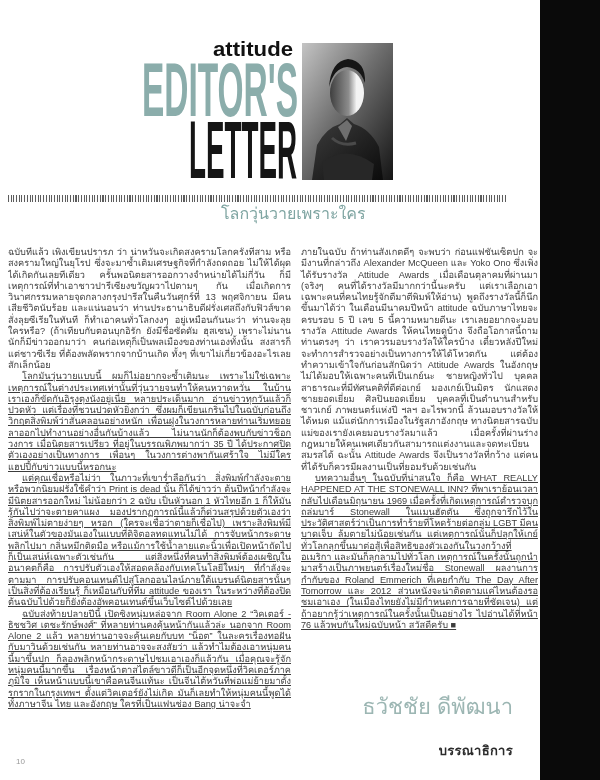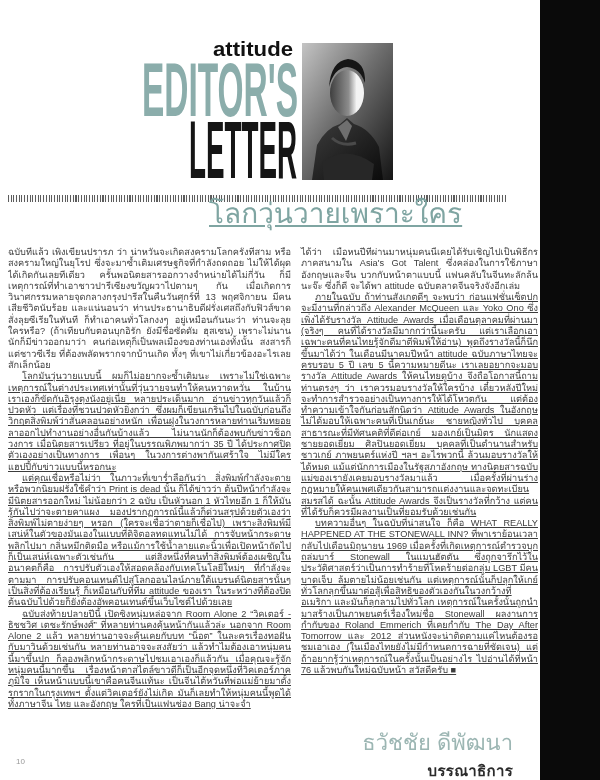--- a/index.html
+++ b/index.html
@@ -43,50 +43,48 @@
     overflow:hidden;
   }
   
   .divider{
     position:absolute;left:8px;top:195px;width:498px;height:7px;
     background:repeating-linear-gradient(90deg,
       #5c5c5c 0px,#5c5c5c 1px,#fbfbfb 1px,#fbfbfb 2.7px);
   }
   
   .title{
-    position:absolute;left:209px;top:199px;
-    font-size:28px;line-height:30px;font-weight:500;
+    position:absolute;left:221px;top:199px;
+    font-size:16px;line-height:30px;font-weight:500;
     color:var(--title_teal);
     white-space:nowrap;
-    text-decoration:underline;
   }
   
   .columns{
     position:absolute;left:8px;top:247px;width:530px;height:507px;
     display:flex;gap:10px;overflow:hidden;
     color:var(--ink);
   }
   .col{font-size:9.2px;line-height:11.3px;text-align:justify;}
   .col-left{width:283px;flex:0 0 283px;}
   .col-right{flex:1;}
   .col p{margin:0;}
   .col p + p{text-indent:14px;text-decoration:underline;}
   
   .signature{
     position:absolute;right:87px;top:694px;text-align:right;
   }
   .sig-name{
     font-size:22px;line-height:26px;font-weight:400;
     color:var(--signature_teal);
     white-space:nowrap;
-    margin-top:36px;
   }
   .sig-role{
-    font-size:15px;font-weight:bold;color:#2b2b2b;
-    margin-top:3px;letter-spacing:.3px;
+    font-size:13px;font-weight:bold;color:#2b2b2b;
+    margin-top:20px;letter-spacing:.3px;
   }
   
   .pagenum{
     position:absolute;left:16px;top:757px;
     font-size:8px;color:#999;
   }
 </style>
 </head>
 <body>
 
@@ -139,21 +137,20 @@
   <h1 class="title">โลกวุ่นวายเพราะใคร</h1>
 
   <div class="columns">
     <div class="col col-left">
         <p>ฉบับที่แล้ว เพิ่งเขียนปรารภ ว่า น่าหวั่นจะเกิดสงครามโลกครั้งที่สาม หรือสงครามใหญ่ในยุโรป ซึ่งจะมาซ้ำเติมเศรษฐกิจที่กำลังถดถอย ไม่ให้ได้ผุดได้เกิดกันเลยทีเดียว ครั้นพอนิตยสารออกวางจำหน่ายได้ไม่กี่วัน ก็มีเหตุการณ์ที่ทำเอาชาวปารีเซียงขวัญผวาไปตามๆ กัน เมื่อเกิดการวินาศกรรมหลายจุดกลางกรุงปารีสในคืนวันศุกร์ที่ 13 พฤศจิกายน มีคนเสียชีวิตนับร้อย และแน่นอนว่า ท่านประธานาธิบดีฝรั่งเศสถึงกับฟิวส์ขาด สั่งลุยซีเรียในทันที ก็ทำเอาคนทั่วโลกงงๆ อยู่เหมือนกันนะว่า ท่านจะลุยใครหรือ? (ถ้าเทียบกับตอนบุกอิรัก ยังมีชื่อซัดดัม ฮุสเซน) เพราะไม่นานนักก็มีข่าวออกมาว่า คนก่อเหตุก็เป็นพลเมืองของท่านเองทั้งนั้น สงสารก็แต่ชาวซีเรีย ที่ต้องพลัดพรากจากบ้านเกิด ทั้งๆ ที่เขาไม่เกี่ยวข้องอะไรเลยสักเล็กน้อย</p>
         <p>โลกมันวุ่นวายแบบนี้ ผมก็ไม่อยากจะซ้ำเติมนะ เพราะไม่ใช่เฉพาะเหตุการณ์ในต่างประเทศเท่านั้นที่วุ่นวายจนทำให้คนหวาดหวั่น ในบ้านเราเองก็ขัดกันอิรุงตุงนังอยู่เนี่ย หลายประเด็นมาก อ่านข่าวทุกวันแล้วก็ปวดหัว แต่เรื่องที่ชวนปวดหัวยิ่งกว่า ซึ่งผมก็เขียนเกริ่นไปในฉบับก่อนถึงวิกฤตสิ่งพิมพ์ว่าสั่นคลอนอย่างหนัก เพื่อนฝูงในวงการหลายท่านเริ่มทยอยลาออกไปทำงานอย่างอื่นกันบ้างแล้ว ไม่นานนักก็ต้องพบกับข่าวช็อกวงการ เมื่อนิตยสารเปรียว ที่อยู่ในบรรณพิภพมากว่า 35 ปี ได้ประกาศปิดตัวเองอย่างเป็นทางการ เพื่อนๆ ในวงการต่างพากันเศร้าใจ ไม่มีใครแฮปปี้กับข่าวแบบนี้หรอกนะ</p>
         <p>แต่คุณเชื่อหรือไม่ว่า ในภาวะที่เขาร่ำลือกันว่า สิ่งพิมพ์กำลังจะตาย หรือพวกนิยมฝรั่งใช้คำว่า Print is dead นั้น ก็ได้ข่าวว่า ต้นปีหน้ากำลังจะมีนิตยสารออกใหม่ ไม่น้อยกว่า 2 ฉบับ เป็นหัวนอก 1 หัวไทยอีก 1 ก็ให้มันรู้กันไปว่าจะตายคาแผง มองปรากฏการณ์นี้แล้วก็ด่วนสรุปด้วยตัวเองว่า สิ่งพิมพ์ไม่ตายง่ายๆ หรอก (ใครจะเชื่อว่าตายก็เชื่อไป) เพราะสิ่งพิมพ์มีเสน่ห์ในตัวของมันเองในแบบที่ดิจิตอลทดแทนไม่ได้ การจับหน้ากระดาษพลิกไปมา กลิ่นหมึกติดมือ หรือแม้การใช้น้ำลายแตะนิ้วเพื่อเปิดหน้าถัดไป ก็เป็นเสน่ห์เฉพาะตัวเช่นกัน แต่สิ่งหนึ่งที่คนทำสิ่งพิมพ์ต้องเผชิญในอนาคตก็คือ การปรับตัวเองให้สอดคล้องกับเทคโนโลยีใหม่ๆ ที่กำลังจะตามมา การปรับคอนเทนต์ไปสู่โลกออนไลน์ภายใต้แบรนด์นิตยสารนั้นๆ เป็นสิ่งที่ต้องเรียนรู้ ก็เหมือนกับที่ทีม attitude ของเรา ในระหว่างที่ต้องปิดต้นฉบับไปด้วยก็ยังต้องอัพคอนเทนต์ขึ้นเว็บไซต์ไปด้วยเลย</p>
         <p>ฉบับส่งท้ายปลายปีนี้ เปิดซิงหนุ่มหล่อจาก Room Alone 2 “วิคเตอร์ - ธิชชวิศ เตชะรักษ์พงศ์” ที่หลายท่านคงคุ้นหน้ากันแล้วล่ะ นอกจาก Room Alone 2 แล้ว หลายท่านอาจจะคุ้นเคยกับบท “น็อต” ในละครเรื่องทอฝันกับมาวินด้วยเช่นกัน หลายท่านอาจจะสงสัยว่า แล้วทำไมต้องเอาหนุ่มคนนี้มาขึ้นปก ก็ลองพลิกหน้ากระดาษไปชมเอาเองก็แล้วกัน เมื่อคุณจะรู้จักหนุ่มคนนี้มากขึ้น เรื่องหน้าตาสไตล์ขาวดีก็เป็นอีกจุดหนึ่งที่วิคเตอร์ภาคภูมิใจ เห็นหน้าแบบนี้เขาคือคนจีนแท้นะ เป็นจีนไต้หวันที่พ่อแม่ย้ายมาตั้งรกรากในกรุงเทพฯ ตั้งแต่วิคเตอร์ยังไม่เกิด มันก็เลยทำให้หนุ่มคนนี้พูดได้ทั้งภาษาจีน ไทย และอังกฤษ ใครที่เป็นแฟนช่อง Bang น่าจะจำ</p>
       </div>
     <div class="col col-right">
-        <p>ได้ว่า เมื่อหนปีที่ผ่านมาหนุ่มคนนี้เคยได้รับเชิญไปเป็นพิธีกรภาคสนามใน Asia's Got Talent ซึ่งคล่องในการใช้ภาษาอังกฤษและจีน บวกกับหน้าตาแบบนี้ แฟนคลับในจีนทะลักล้นนะจ๊ะ ซึ่งก็ดี จะได้พา attitude ฉบับตลาดจีนจริงจังอีกเล่ม</p>
         <p>ภายในฉบับ ถ้าท่านสังเกตดีๆ จะพบว่า ก่อนแฟชั่นเซ็ตปก จะมีงานที่กล่าวถึง Alexander McQueen และ Yoko Ono ซึ่งเพิ่งได้รับรางวัล Attitude Awards เมื่อเดือนตุลาคมที่ผ่านมา (จริงๆ คนที่ได้รางวัลมีมากกว่านี้นะครับ แต่เราเลือกเอาเฉพาะคนที่คนไทยรู้จักดีมาตีพิมพ์ให้อ่าน) พูดถึงรางวัลนี้ก็นึกขึ้นมาได้ว่า ในเดือนมีนาคมปีหน้า attitude ฉบับภาษาไทยจะครบรอบ 5 ปี เลข 5 นี้ความหมายดีนะ เราเลยอยากจะมอบรางวัล Attitude Awards ให้คนไทยดูบ้าง จึงถือโอกาสนี้ถามท่านตรงๆ ว่า เราควรมอบรางวัลให้ใครบ้าง เดี๋ยวหลังปีใหม่จะทำการสำรวจอย่างเป็นทางการให้ได้โหวตกัน แต่ต้องทำความเข้าใจกันก่อนสักนิดว่า Attitude Awards ในอังกฤษ ไม่ได้มอบให้เฉพาะคนที่เป็นเกย์นะ ชายหญิงทั่วไป บุคคลสาธารณะที่มีทัศนคติที่ดีต่อเกย์ มองเกย์เป็นมิตร นักแสดงชายยอดเยี่ยม ศิลปินยอดเยี่ยม บุคคลที่เป็นตำนานสำหรับชาวเกย์ ภาพยนตร์แห่งปี ฯลฯ อะไรพวกนี้ ล้วนมอบรางวัลให้ได้หมด แม้แต่นักการเมืองในรัฐสภาอังกฤษ ทางนิตยสารฉบับแม่ของเรายังเคยมอบรางวัลมาแล้ว เมื่อครั้งที่ผ่านร่างกฎหมายให้คนเพศเดียวกันสามารถแต่งงานและจดทะเบียนสมรสได้ ฉะนั้น Attitude Awards จึงเป็นรางวัลที่กว้าง แต่คนที่ได้รับก็ควรมีผลงานเป็นที่ยอมรับด้วยเช่นกัน</p>
         <p>บทความอื่นๆ ในฉบับที่น่าสนใจ ก็คือ WHAT REALLY HAPPENED AT THE STONEWALL INN? ที่พาเราย้อนเวลากลับไปเดือนมิถุนายน 1969 เมื่อครั้งที่เกิดเหตุการณ์ตำรวจบุกถล่มบาร์ Stonewall ในแมนฮัตตัน ซึ่งถูกจารึกไว้ในประวัติศาสตร์ว่าเป็นการทำร้ายที่โหดร้ายต่อกลุ่ม LGBT มีคนบาดเจ็บ ล้มตายไม่น้อยเช่นกัน แต่เหตุการณ์นั้นก็ปลุกให้เกย์ทั่วโลกลุกขึ้นมาต่อสู้เพื่อสิทธิของตัวเองกันในวงกว้างที่อเมริกา และมันก็ลุกลามไปทั่วโลก เหตุการณ์ในครั้งนั้นถูกนำมาสร้างเป็นภาพยนตร์เรื่องใหม่ชื่อ Stonewall ผลงานการกำกับของ Roland Emmerich ที่เคยกำกับ The Day After Tomorrow และ 2012 ส่วนหนังจะน่าติดตามแค่ไหนต้องรอชมเอาเอง (ในเมืองไทยยังไม่มีกำหนดการฉายที่ชัดเจน) แต่ถ้าอยากรู้ว่าเหตุการณ์ในครั้งนั้นเป็นอย่างไร ไปอ่านได้ที่หน้า 76 แล้วพบกันใหม่ฉบับหน้า สวัสดีครับ ■</p>
       </div>
   </div>
 
   <div class="signature">
     <div class="sig-name">ธวัชชัย ดีพัฒนา</div>
     <div class="sig-role">บรรณาธิการ</div>
   </div>
 

